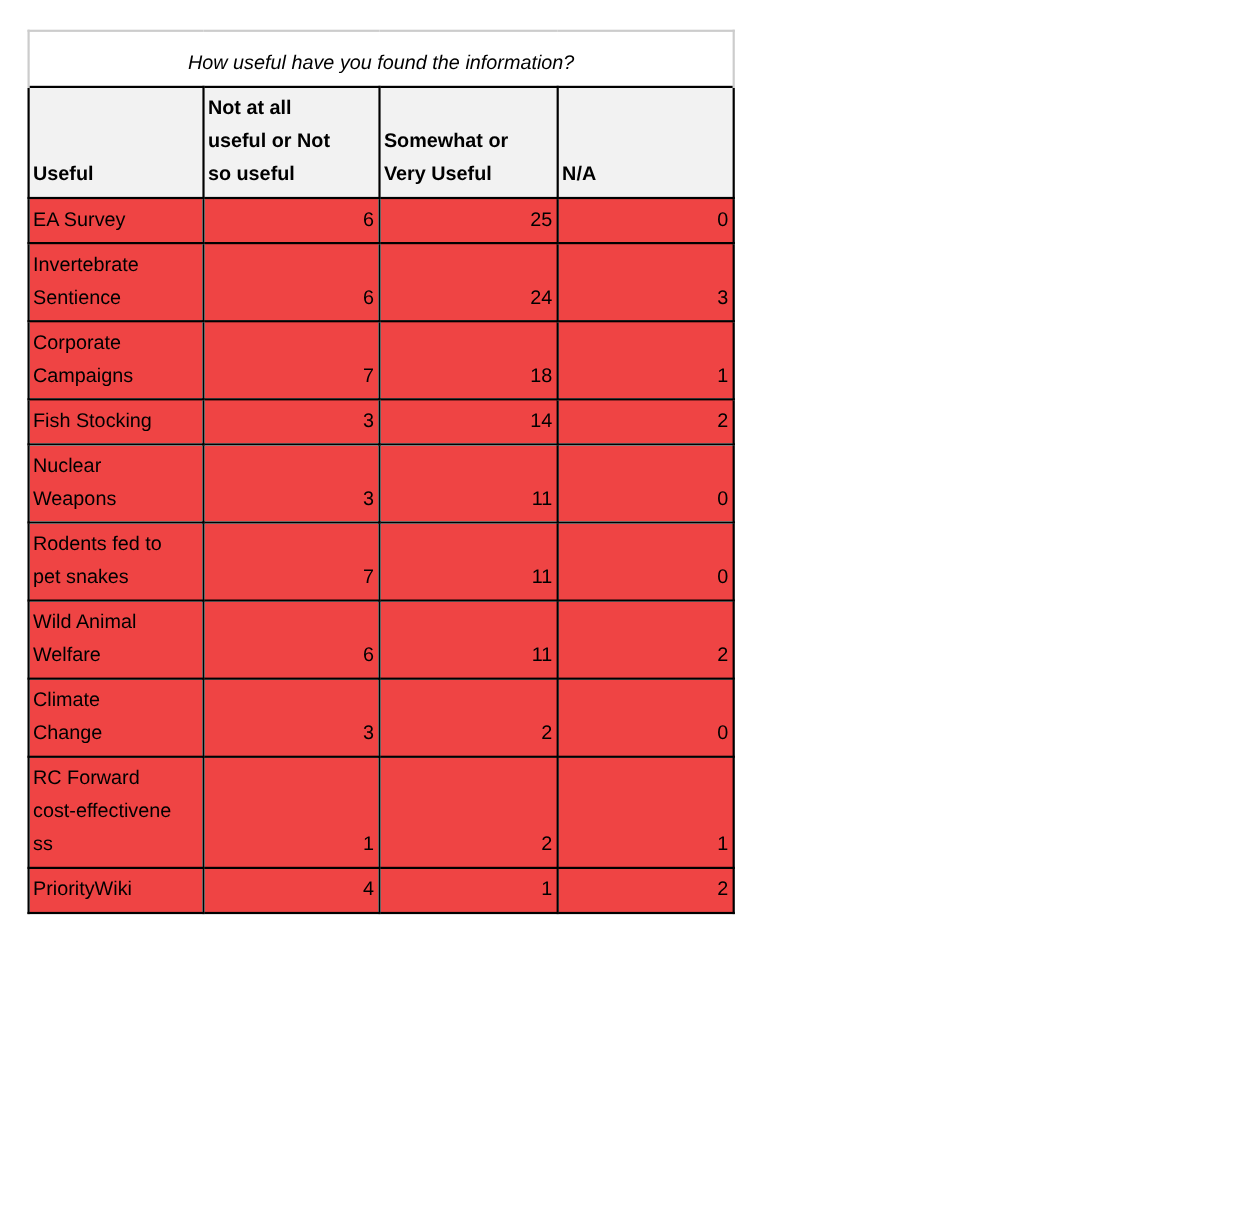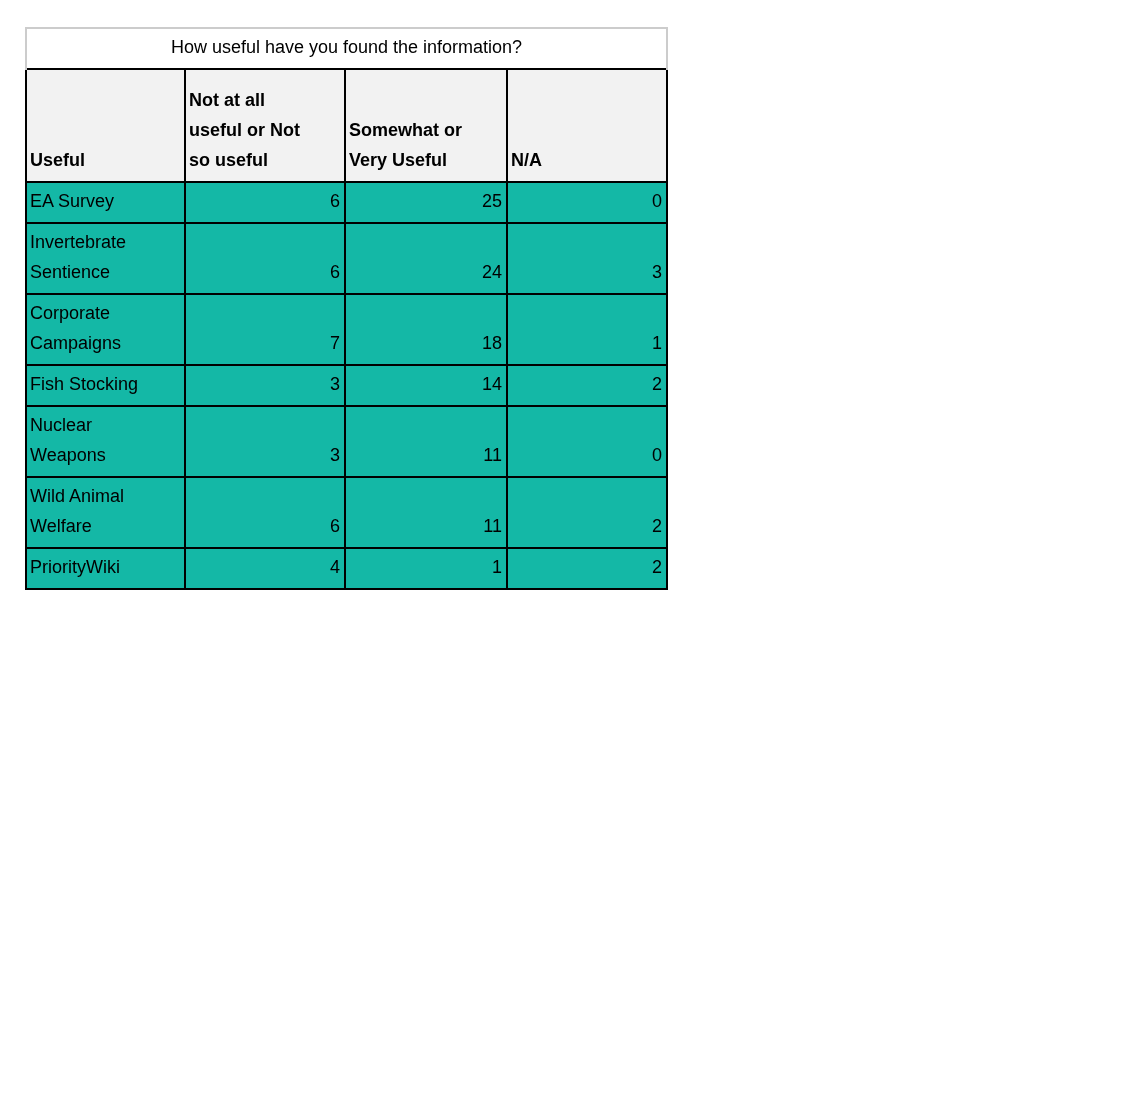--- a/index.html
+++ b/index.html
@@ -27,41 +27,42 @@
     line-height: 30px;
     color: var(--text-color, #000000);
   }
   
   td.title-cell {
     border-top: 2px solid var(--gray-border, #cccccc);
     border-left: 2px solid var(--gray-border, #cccccc);
     border-right: 2px solid var(--gray-border, #cccccc);
     border-bottom: none;
     background: #ffffff;
+    font-style: italic;
     text-align: center;
     vertical-align: bottom;
-    padding: 3px 3px 6px 3px;
+    padding: 13px 3px 6px 3px;
     white-space: nowrap;
     overflow: hidden;
   }
   
   th.col-header {
     border: 2px solid var(--black-border, #000000);
     background: var(--header-bg, #f2f2f2);
     font-weight: bold;
     text-align: left;
     vertical-align: bottom;
-    padding: 15px 3px 6px 3px;
+    padding: 3px 3px 6px 3px;
     white-space: pre-line;
     overflow: hidden;
   }
   
   td.topic-cell, td.num-cell {
     border: 2px solid var(--black-border, #000000);
-    background: #14b8a6;
+    background: #ef4444;
     vertical-align: bottom;
     overflow: hidden;
   }
   td.topic-cell {
     text-align: left;
     padding: 3px 2px 6px 3px;
     white-space: pre-line;
   }
   td.num-cell {
     text-align: right;
@@ -123,25 +124,47 @@
     <td class="num-cell">2</td>
   </tr>
         <tr class="body-row">
     <td class="topic-cell">Nuclear
 Weapons</td>
     <td class="num-cell">3</td>
     <td class="num-cell">11</td>
     <td class="num-cell">0</td>
   </tr>
         <tr class="body-row">
+    <td class="topic-cell">Rodents fed to
+pet snakes</td>
+    <td class="num-cell">7</td>
+    <td class="num-cell">11</td>
+    <td class="num-cell">0</td>
+  </tr>
+        <tr class="body-row">
     <td class="topic-cell">Wild Animal
 Welfare</td>
     <td class="num-cell">6</td>
     <td class="num-cell">11</td>
     <td class="num-cell">2</td>
+  </tr>
+        <tr class="body-row">
+    <td class="topic-cell">Climate
+Change</td>
+    <td class="num-cell">3</td>
+    <td class="num-cell">2</td>
+    <td class="num-cell">0</td>
+  </tr>
+        <tr class="body-row">
+    <td class="topic-cell">RC Forward
+cost-effectivene
+ss</td>
+    <td class="num-cell">1</td>
+    <td class="num-cell">2</td>
+    <td class="num-cell">1</td>
   </tr>
         <tr class="body-row">
     <td class="topic-cell">PriorityWiki</td>
     <td class="num-cell">4</td>
     <td class="num-cell">1</td>
     <td class="num-cell">2</td>
   </tr>
       </tbody>
   </table>
 

